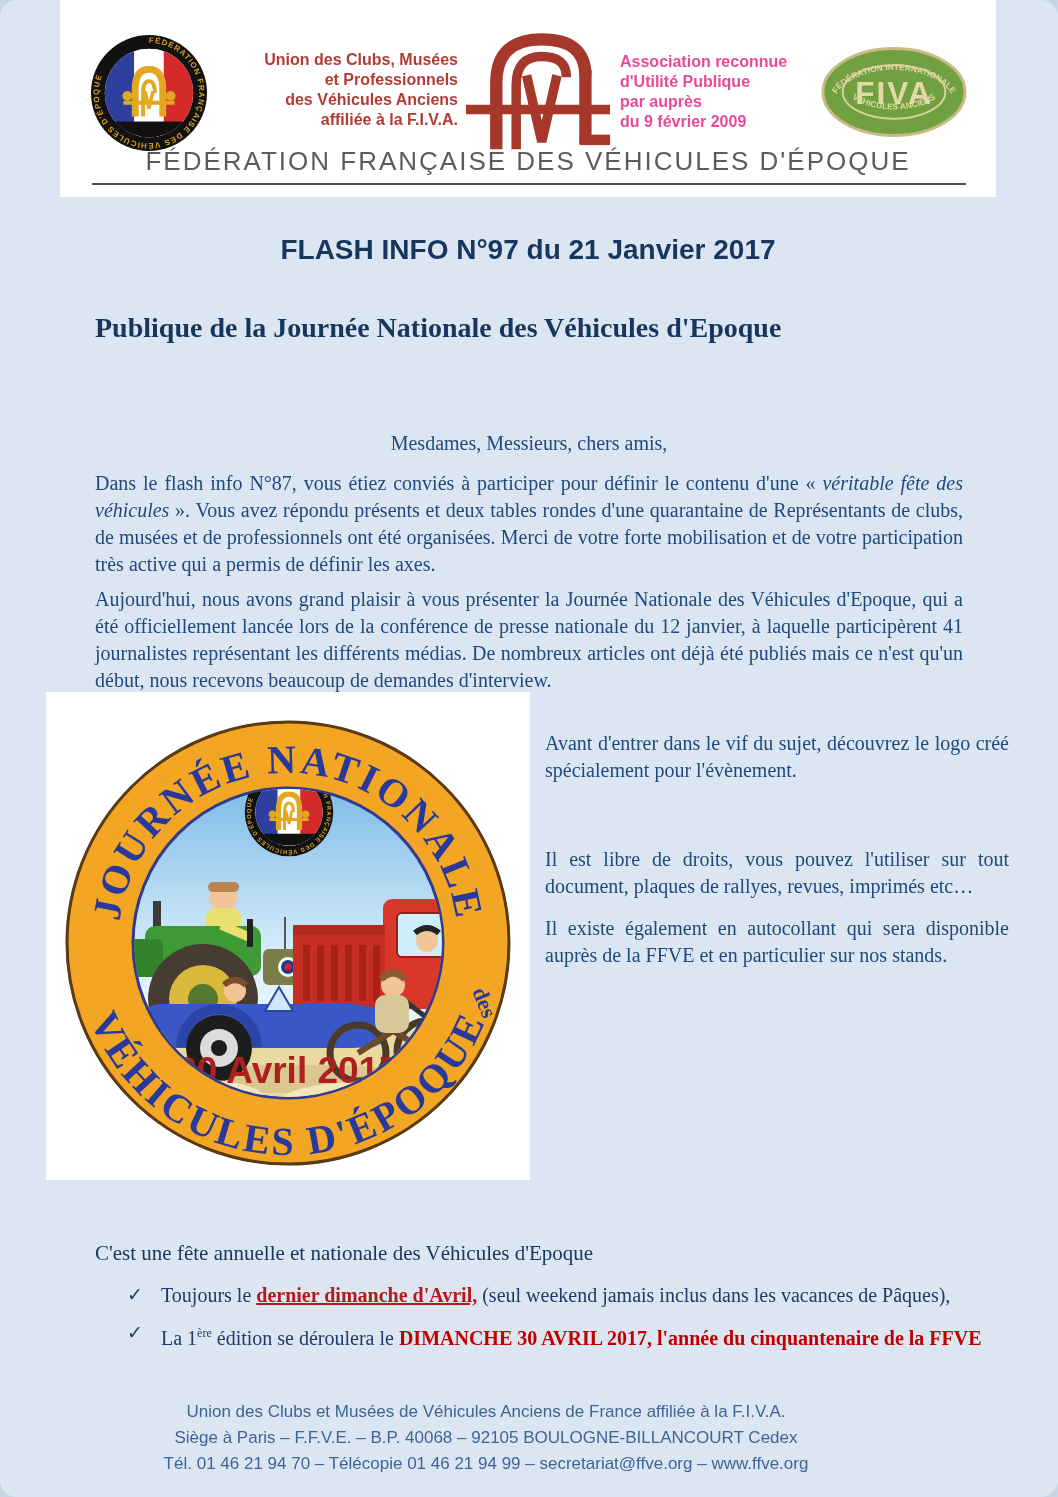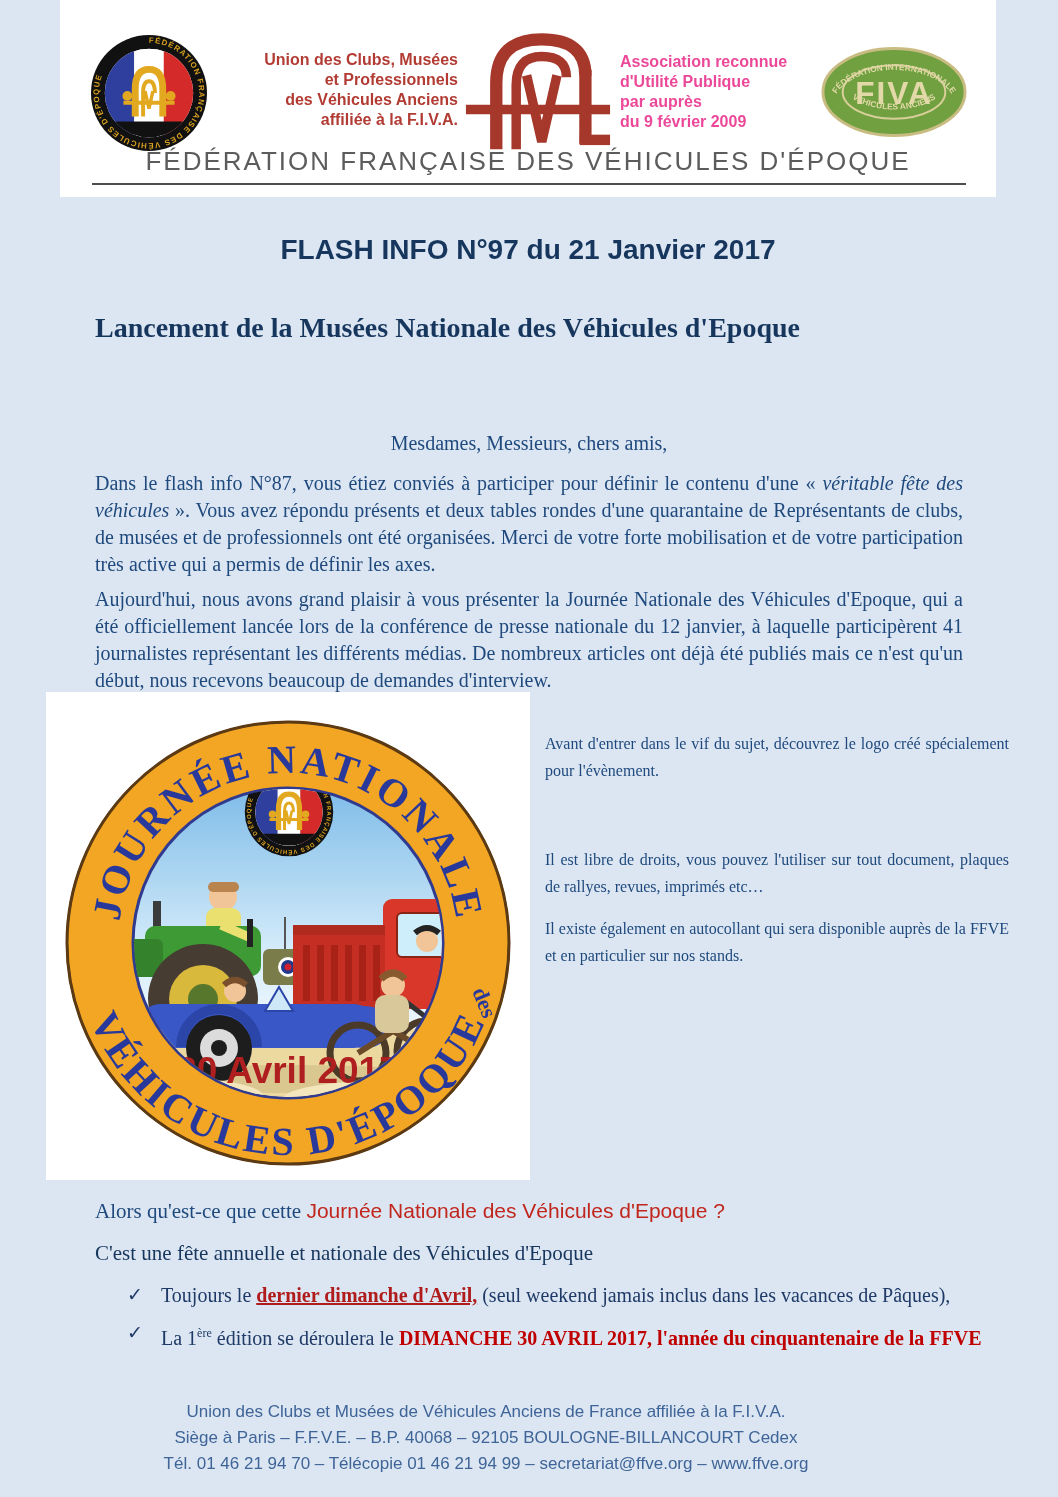--- a/index.html
+++ b/index.html
@@ -1,19 +1,19 @@
 <!DOCTYPE html>
 <html><head>
 <meta charset="utf-8">
 <style>
   html,body{margin:0;padding:0;background:#c9d6e6;}
   .page{
     position:relative;width:1058px;height:1497px;margin:0 auto;
     background:#dbe6f2;overflow:hidden;
-    font-family:"Liberation Serif",serif;color:#1f497d;
+    font-family:"Liberation Serif",serif;color:#1f497d;border-radius:17px;
   }
   
   .header-band{position:absolute;left:60px;top:0;width:936px;height:197px;background:#ffffff;}
   .badge-wrap{position:absolute;left:30px;top:34px;width:118px;height:118px;}
   .union-text{
     position:absolute;left:198px;top:50px;width:200px;text-align:right;
     font-family:"Liberation Sans",sans-serif;font-weight:bold;font-size:16px;
     line-height:20px;color:#b23b34;
   }
   .mono-wrap{position:absolute;left:402px;top:28px;width:152px;height:128px;}
@@ -44,21 +44,21 @@
   .p-intro{top:450px;}
   .p-today{top:566px;}
   .italic{font-style:italic;}
   
   .logo-box{
     position:absolute;left:46px;top:692px;width:484px;height:488px;background:#ffffff;
     display:flex;align-items:center;justify-content:center;
   }
   .side-col{
     position:absolute;left:545px;top:730px;width:464px;
-    font-size:16px;line-height:27px;text-align:justify;color:#1f497d;
+    font-size:20px;line-height:27px;text-align:justify;color:#1f497d;
   }
   .side-col .sp-a{margin:0 0 62px 0;}
   .side-col .sp-b{margin:0 0 15px 0;}
   .side-col .sp-c{margin:0;}
   
   .question-line{position:absolute;left:95px;top:1199px;width:900px;font-size:21px;color:#1f497d;}
   .question-line .red-sans{font-family:"Liberation Sans",sans-serif;color:#c1261d;}
   .statement-line{position:absolute;left:95px;top:1241px;width:900px;font-size:21px;font-weight:normal;color:#17365d;}
   
   .bullets{position:absolute;left:127px;top:1276px;width:892px;list-style:none;margin:0;padding:0;
@@ -169,21 +169,21 @@
           <textPath href="#fivabot" startOffset="50%">VEHICULES ANCIENS</textPath>
         </text>
       </svg>
     </div>
 
     <div class="header-title">FÉDÉRATION FRANÇAISE DES VÉHICULES D'ÉPOQUE</div>
     <div class="header-rule"></div>
   </div>
 
   <div class="flash-title">FLASH INFO N°97 du 21 Janvier 2017</div>
-  <div class="main-heading">Lancement de la Musées Nationale des Véhicules d'Epoque</div>
+  <div class="main-heading">Publique de la Journée Nationale des Véhicules d'Epoque</div>
 
   <p class="para p-salutation">Mesdames, Messieurs, chers amis,</p>
 
   <p class="para p-intro"><span>Dans le flash info N°87, vous étiez conviés à participer pour définir le contenu d'une « </span><span class="italic">véritable fête des véhicules</span><span> ». Vous avez répondu présents et deux tables rondes d'une quarantaine de Représentants de clubs, de musées et de professionnels ont été organisées. Merci de votre forte mobilisation et de votre participation très active qui a permis de définir les axes.</span></p>
 
   <p class="para p-today">Aujourd'hui, nous avons grand plaisir à vous présenter la Journée Nationale des Véhicules d'Epoque, qui a été officiellement lancée lors de la conférence de presse nationale du 12 janvier, à laquelle participèrent 41 journalistes représentant les différents médias. De nombreux articles ont déjà été publiés mais ce n'est qu'un début, nous recevons beaucoup de demandes d'interview.</p>
 
   <div class="logo-box">
     <svg width="470" height="470" viewBox="0 0 470 470">
 
@@ -277,21 +277,20 @@
       <text transform="translate(419,290) rotate(68)" font-family="Liberation Serif, serif" font-size="22" font-weight="bold" fill="#28399b">des</text>
     </svg>
   </div>
 
   <div class="side-col">
     <p class="sp-a">Avant d'entrer dans le vif du sujet, découvrez le logo créé spécialement pour l'évènement.</p>
     <p class="sp-b">Il est libre de droits, vous pouvez l'utiliser sur tout document, plaques de rallyes, revues, imprimés etc…</p>
     <p class="sp-c">Il existe également en autocollant qui sera disponible auprès de la FFVE et en particulier sur nos stands.</p>
   </div>
 
-  <div class="question-line"><span>Alors qu'est-ce que cette </span><span class="red-sans">Journée Nationale des Véhicules d'Epoque ?</span></div>
 
   <div class="statement-line">C'est une fête annuelle et nationale des Véhicules d'Epoque</div>
 
   <ul class="bullets">
     <li>
       <span class="check">✓</span><span>Toujours le </span><span class="b-em1">dernier dimanche d'Avril,</span><span> (seul weekend jamais inclus dans les vacances de Pâques),</span>
     </li>
     <li>
       <span class="check">✓</span><span>La 1</span><sup>ère</sup><span> édition se déroulera le </span><span class="b-em2">DIMANCHE 30 AVRIL 2017, l'année du cinquantenaire de la FFVE</span>
     </li>

